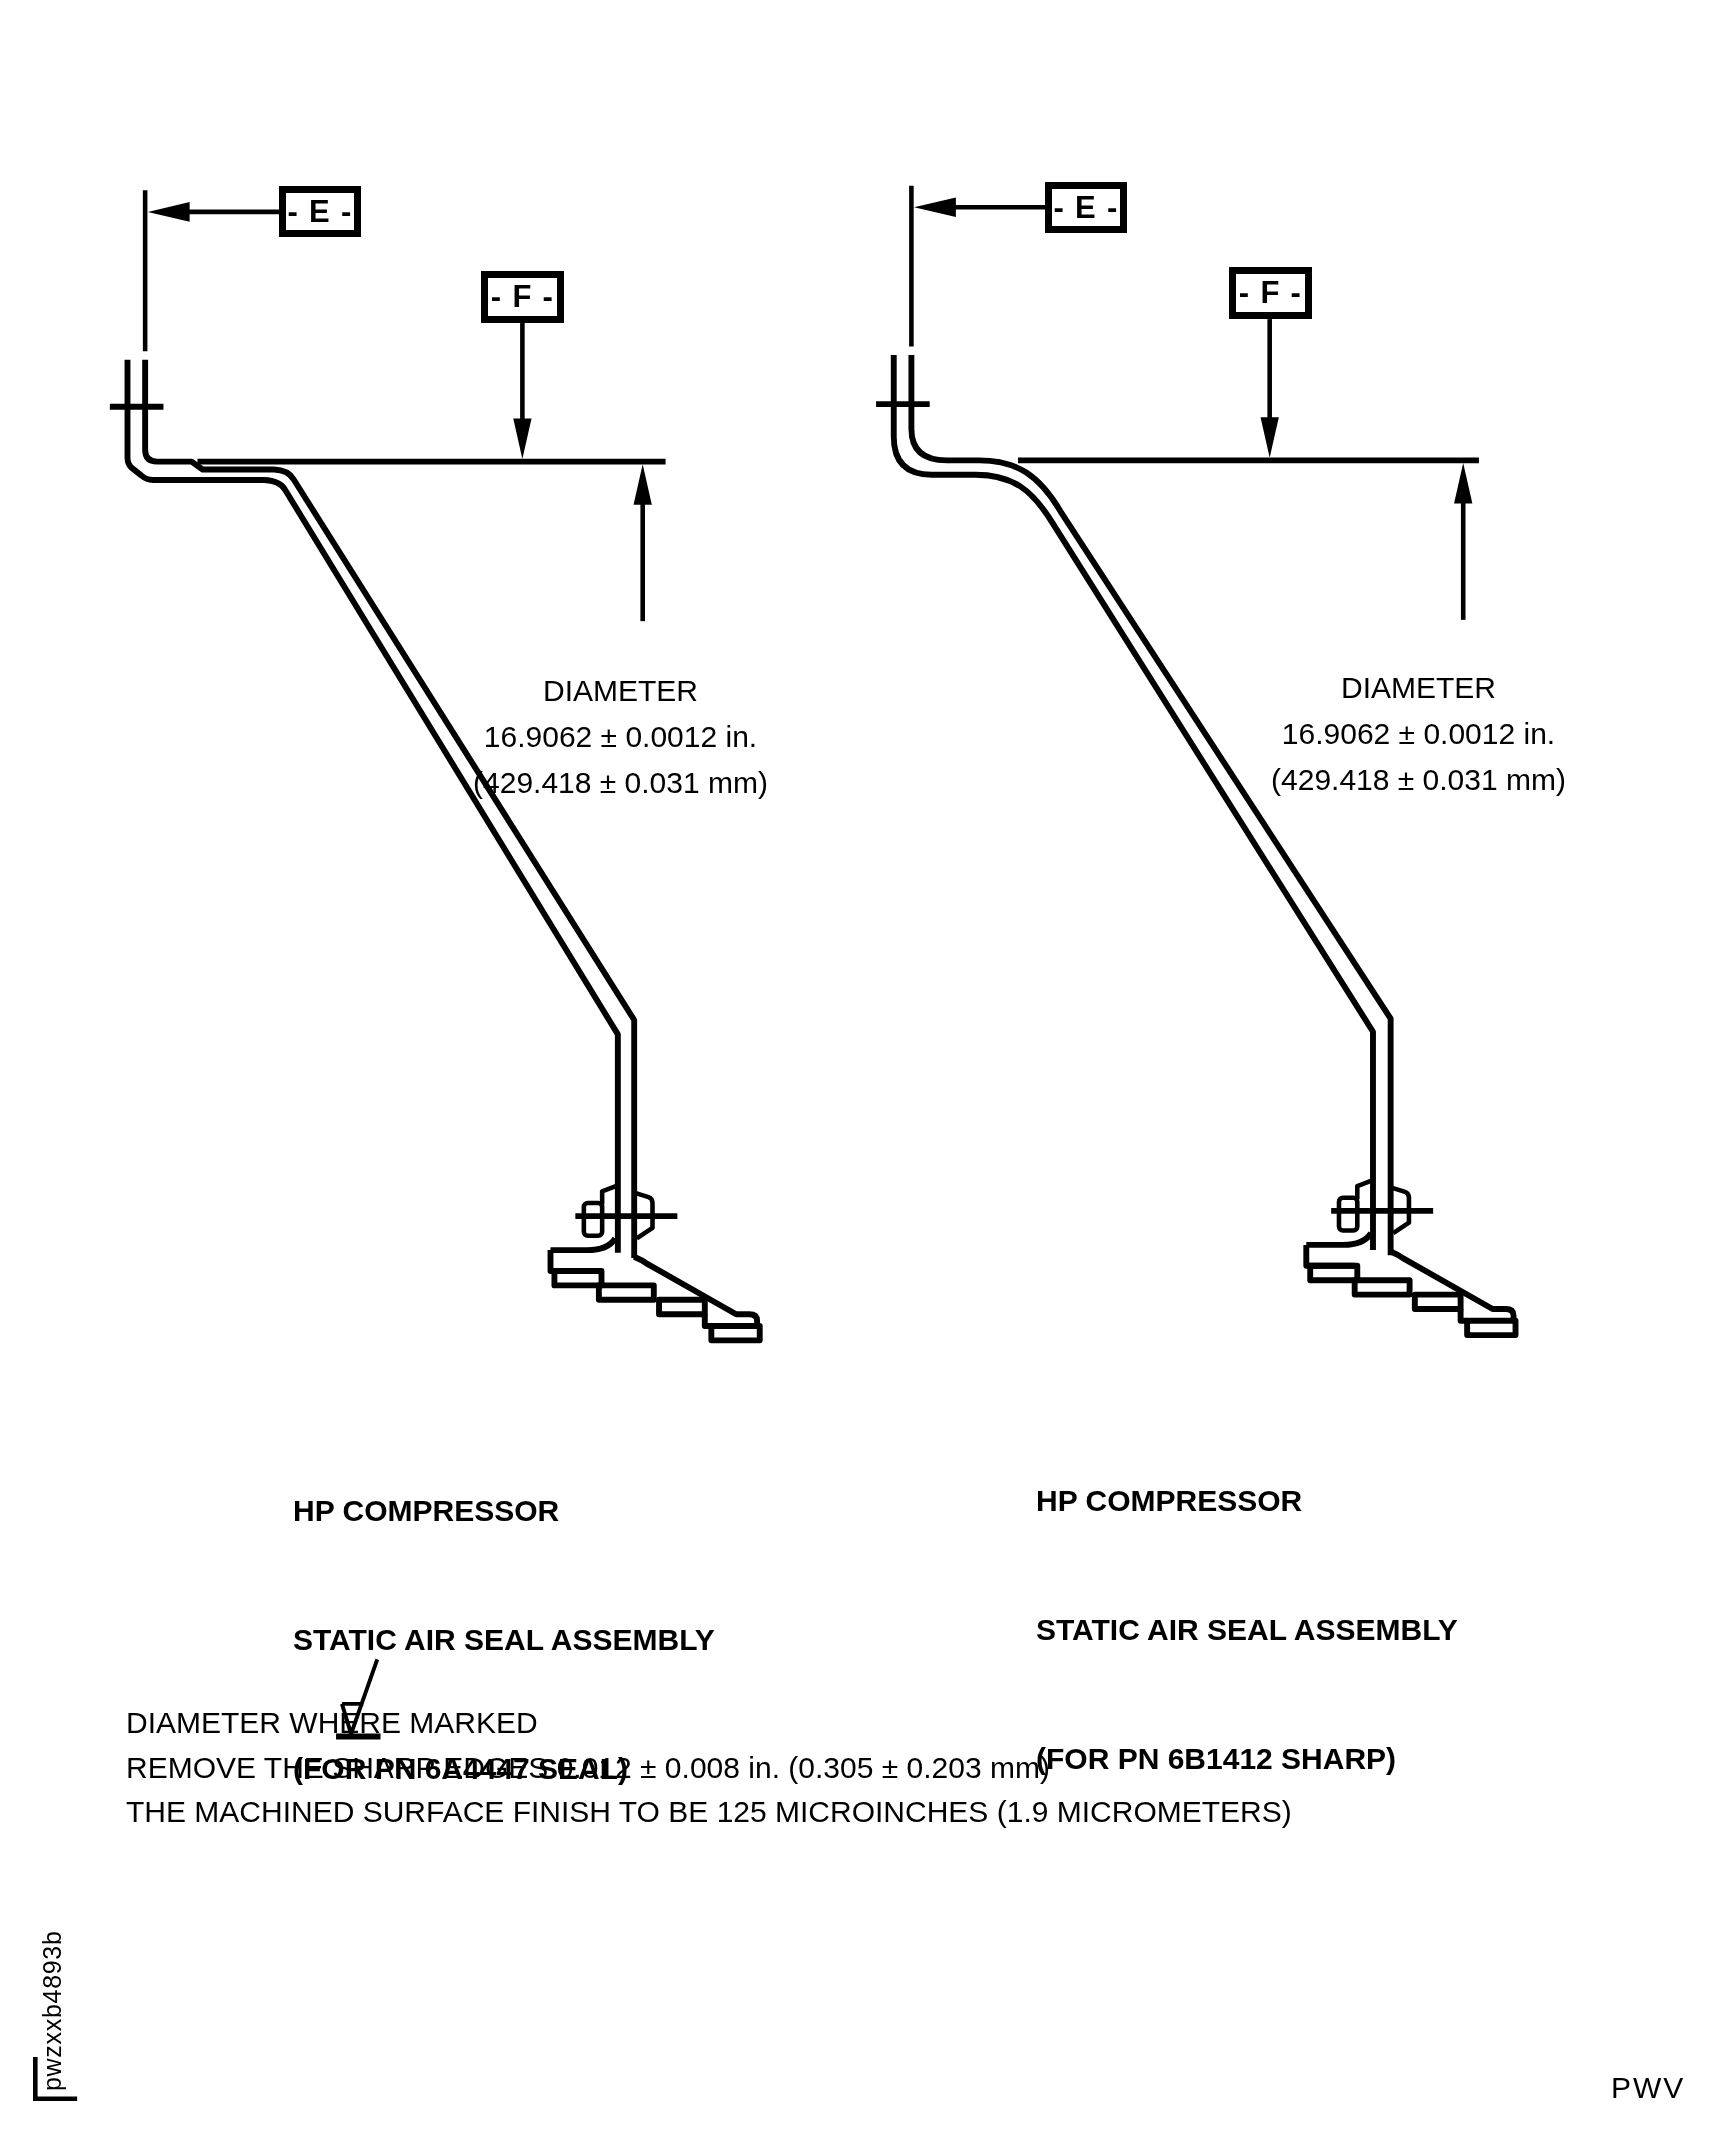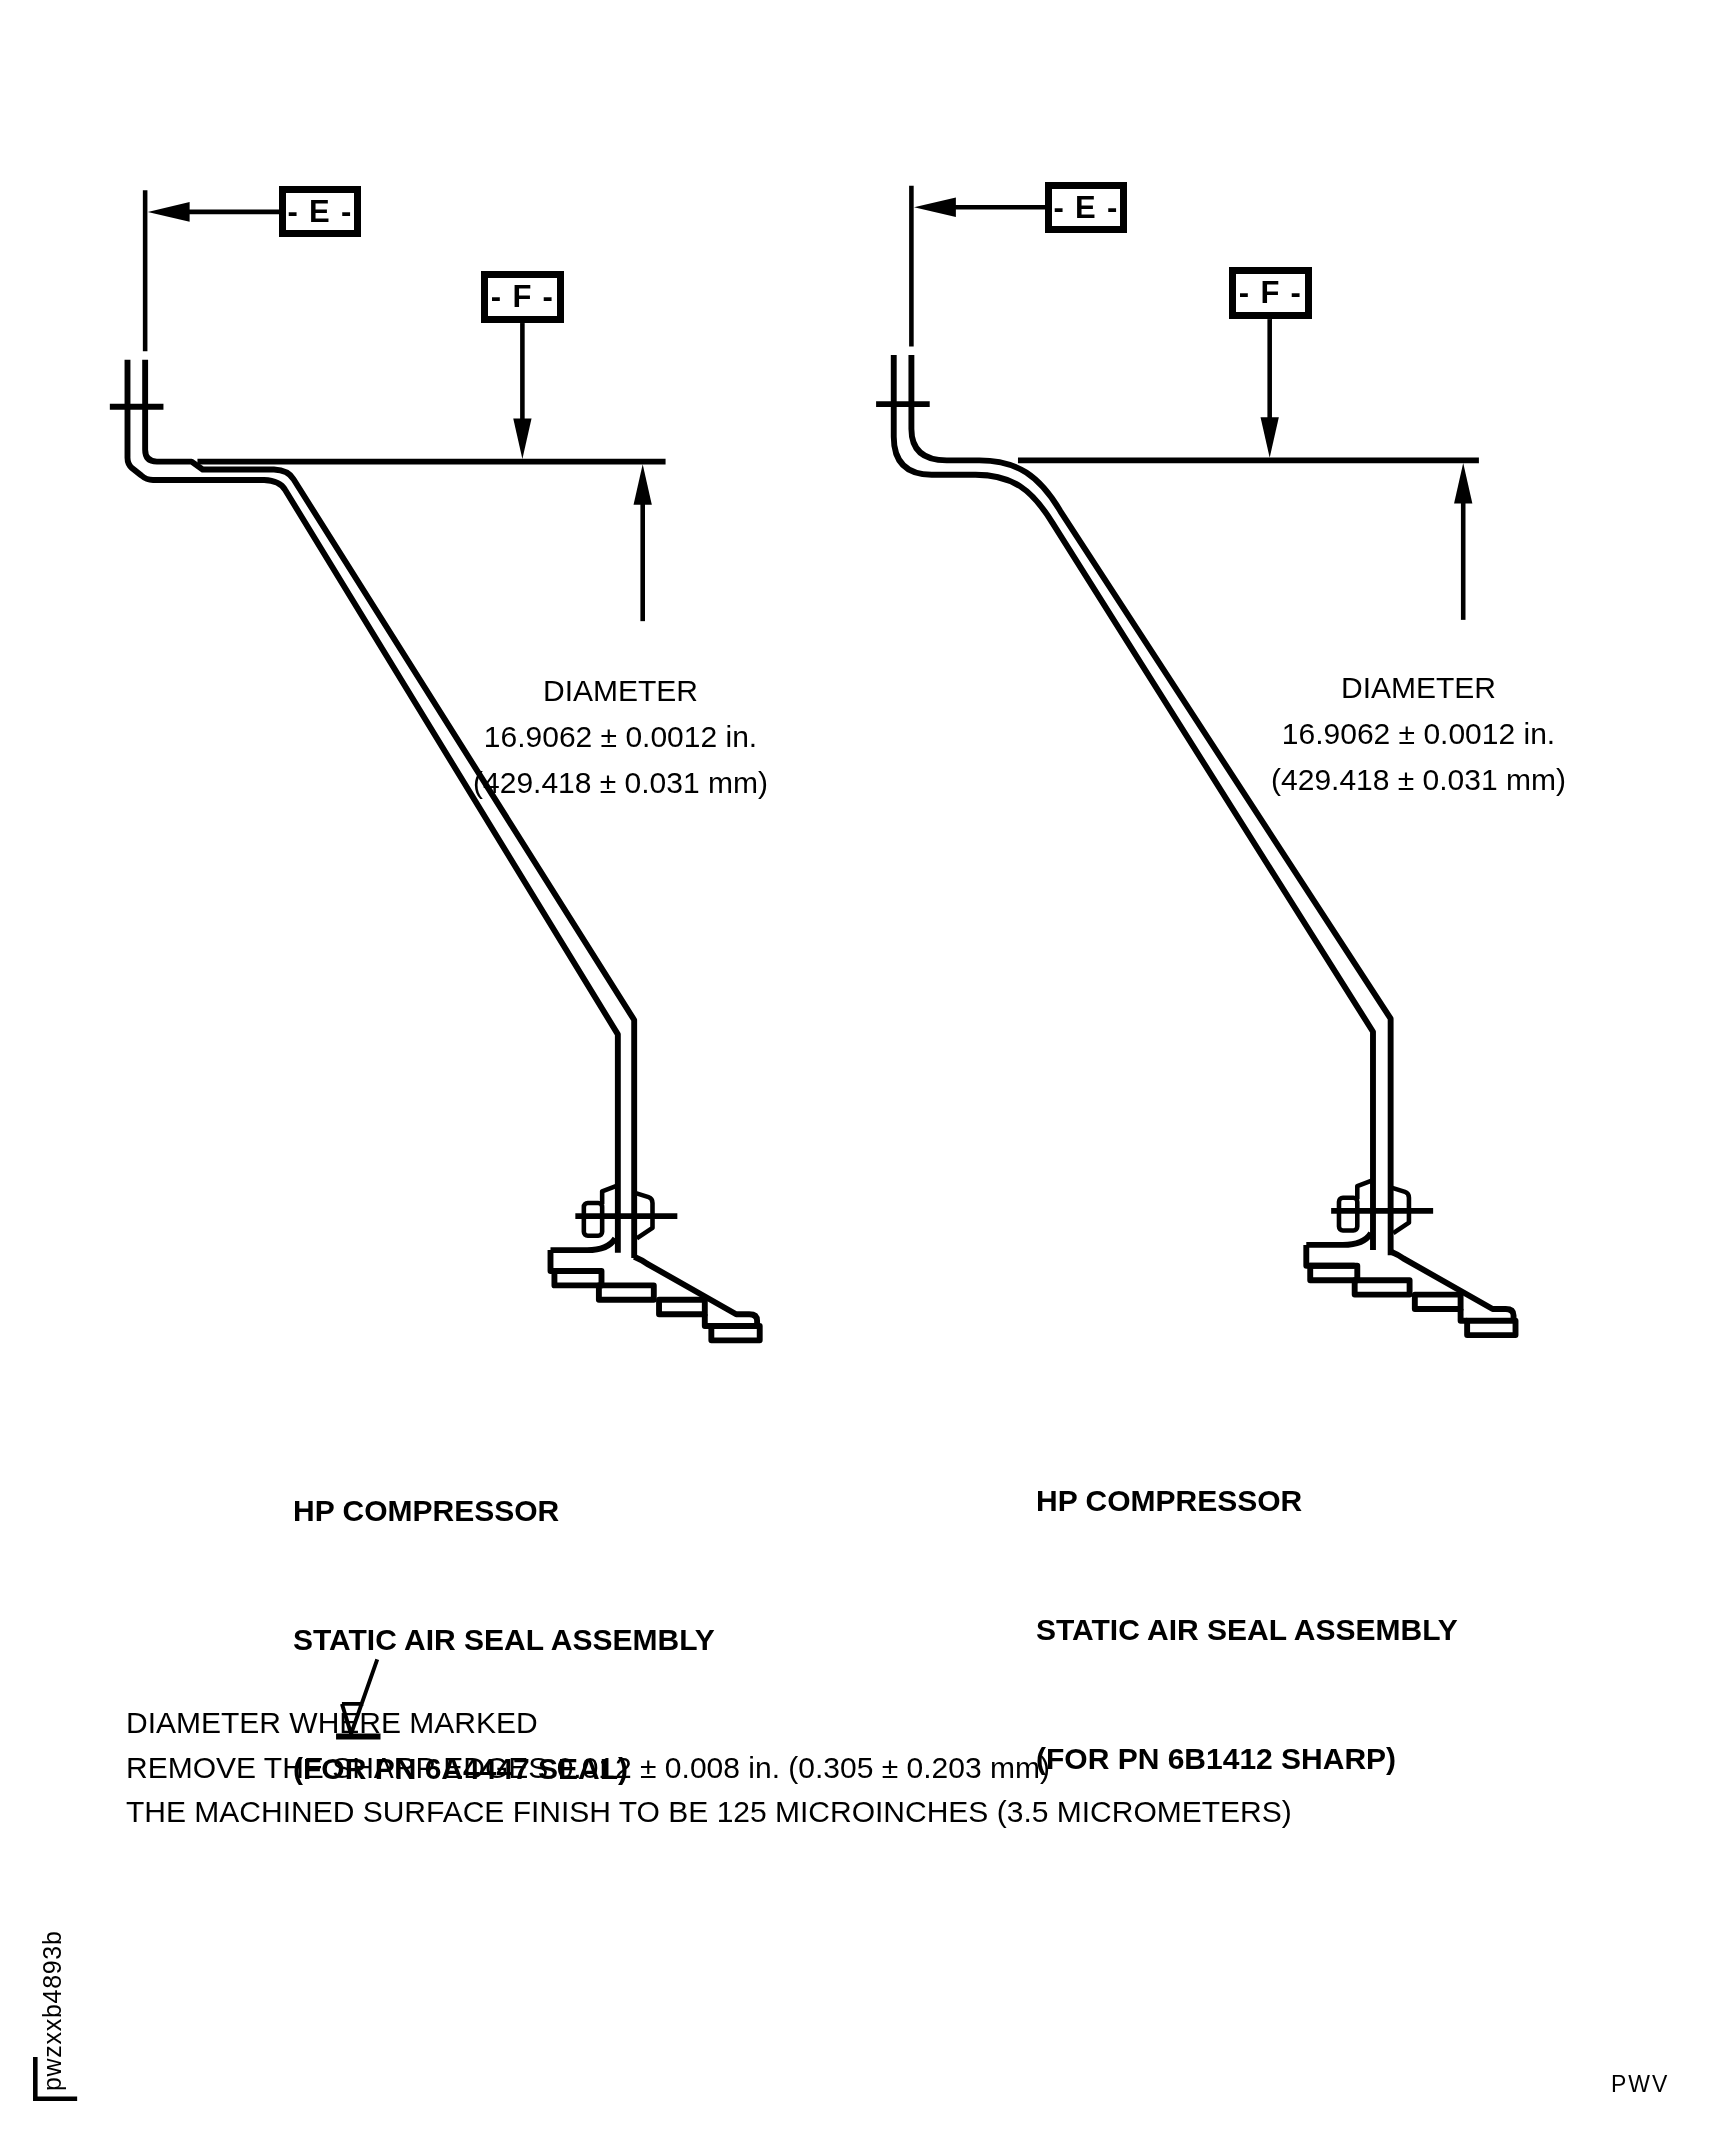--- a/index.html
+++ b/index.html
@@ -23,21 +23,21 @@
   }
   .dim-block{position:absolute;width:405px;text-align:center;font-size:30px;line-height:46px;white-space:nowrap;margin-top:39px;}
   .caption{position:absolute;font-size:30px;line-height:43px;white-space:pre;}
   .caption div{white-space:nowrap;font-weight:bold;}
   .note-line{position:absolute;font-size:30px;line-height:34px;white-space:nowrap;}
   .doc-code{
     position:absolute;left:38px;top:2091px;
     transform:rotate(-90deg);transform-origin:0 0;
     font-size:25px;letter-spacing:0.7px;white-space:nowrap;
   }
-  .page-code{position:absolute;left:1611px;top:2071px;font-size:23px;letter-spacing:2px;}
+  .page-code{position:absolute;left:1611px;top:2071px;font-size:30px;letter-spacing:2px;}
 </style>
 </head>
 <body>
 
 <div class="page">
 
   <svg class="linework" viewBox="0 0 2643 3273">
 
     <g>
 
@@ -151,19 +151,19 @@
     <div>(FOR PN 6A4447 SEAL)</div>
   </div>
   <div class="caption" style="left:1036px;top:1393px;">
     <div>HP COMPRESSOR</div>
     <div>STATIC AIR SEAL ASSEMBLY</div>
     <div>(FOR PN 6B1412 SHARP)</div>
   </div>
 
   <div class="note-line" style="left:126px;top:1706px;">DIAMETER WHERE MARKED</div>
   <div class="note-line" style="left:126px;top:1751px;">REMOVE THE SHARP EDGES 0.012 ± 0.008 in. (0.305 ± 0.203 mm)</div>
-  <div class="note-line" style="left:126px;top:1795px;">THE MACHINED SURFACE FINISH TO BE 125 MICROINCHES (3.5 MICROMETERS)</div>
+  <div class="note-line" style="left:126px;top:1795px;">THE MACHINED SURFACE FINISH TO BE 125 MICROINCHES (1.9 MICROMETERS)</div>
 
   <div class="doc-code">pwzxxb4893b</div>
   <div class="page-code">PWV</div>
 
 </div>
 
 
 </body></html>

